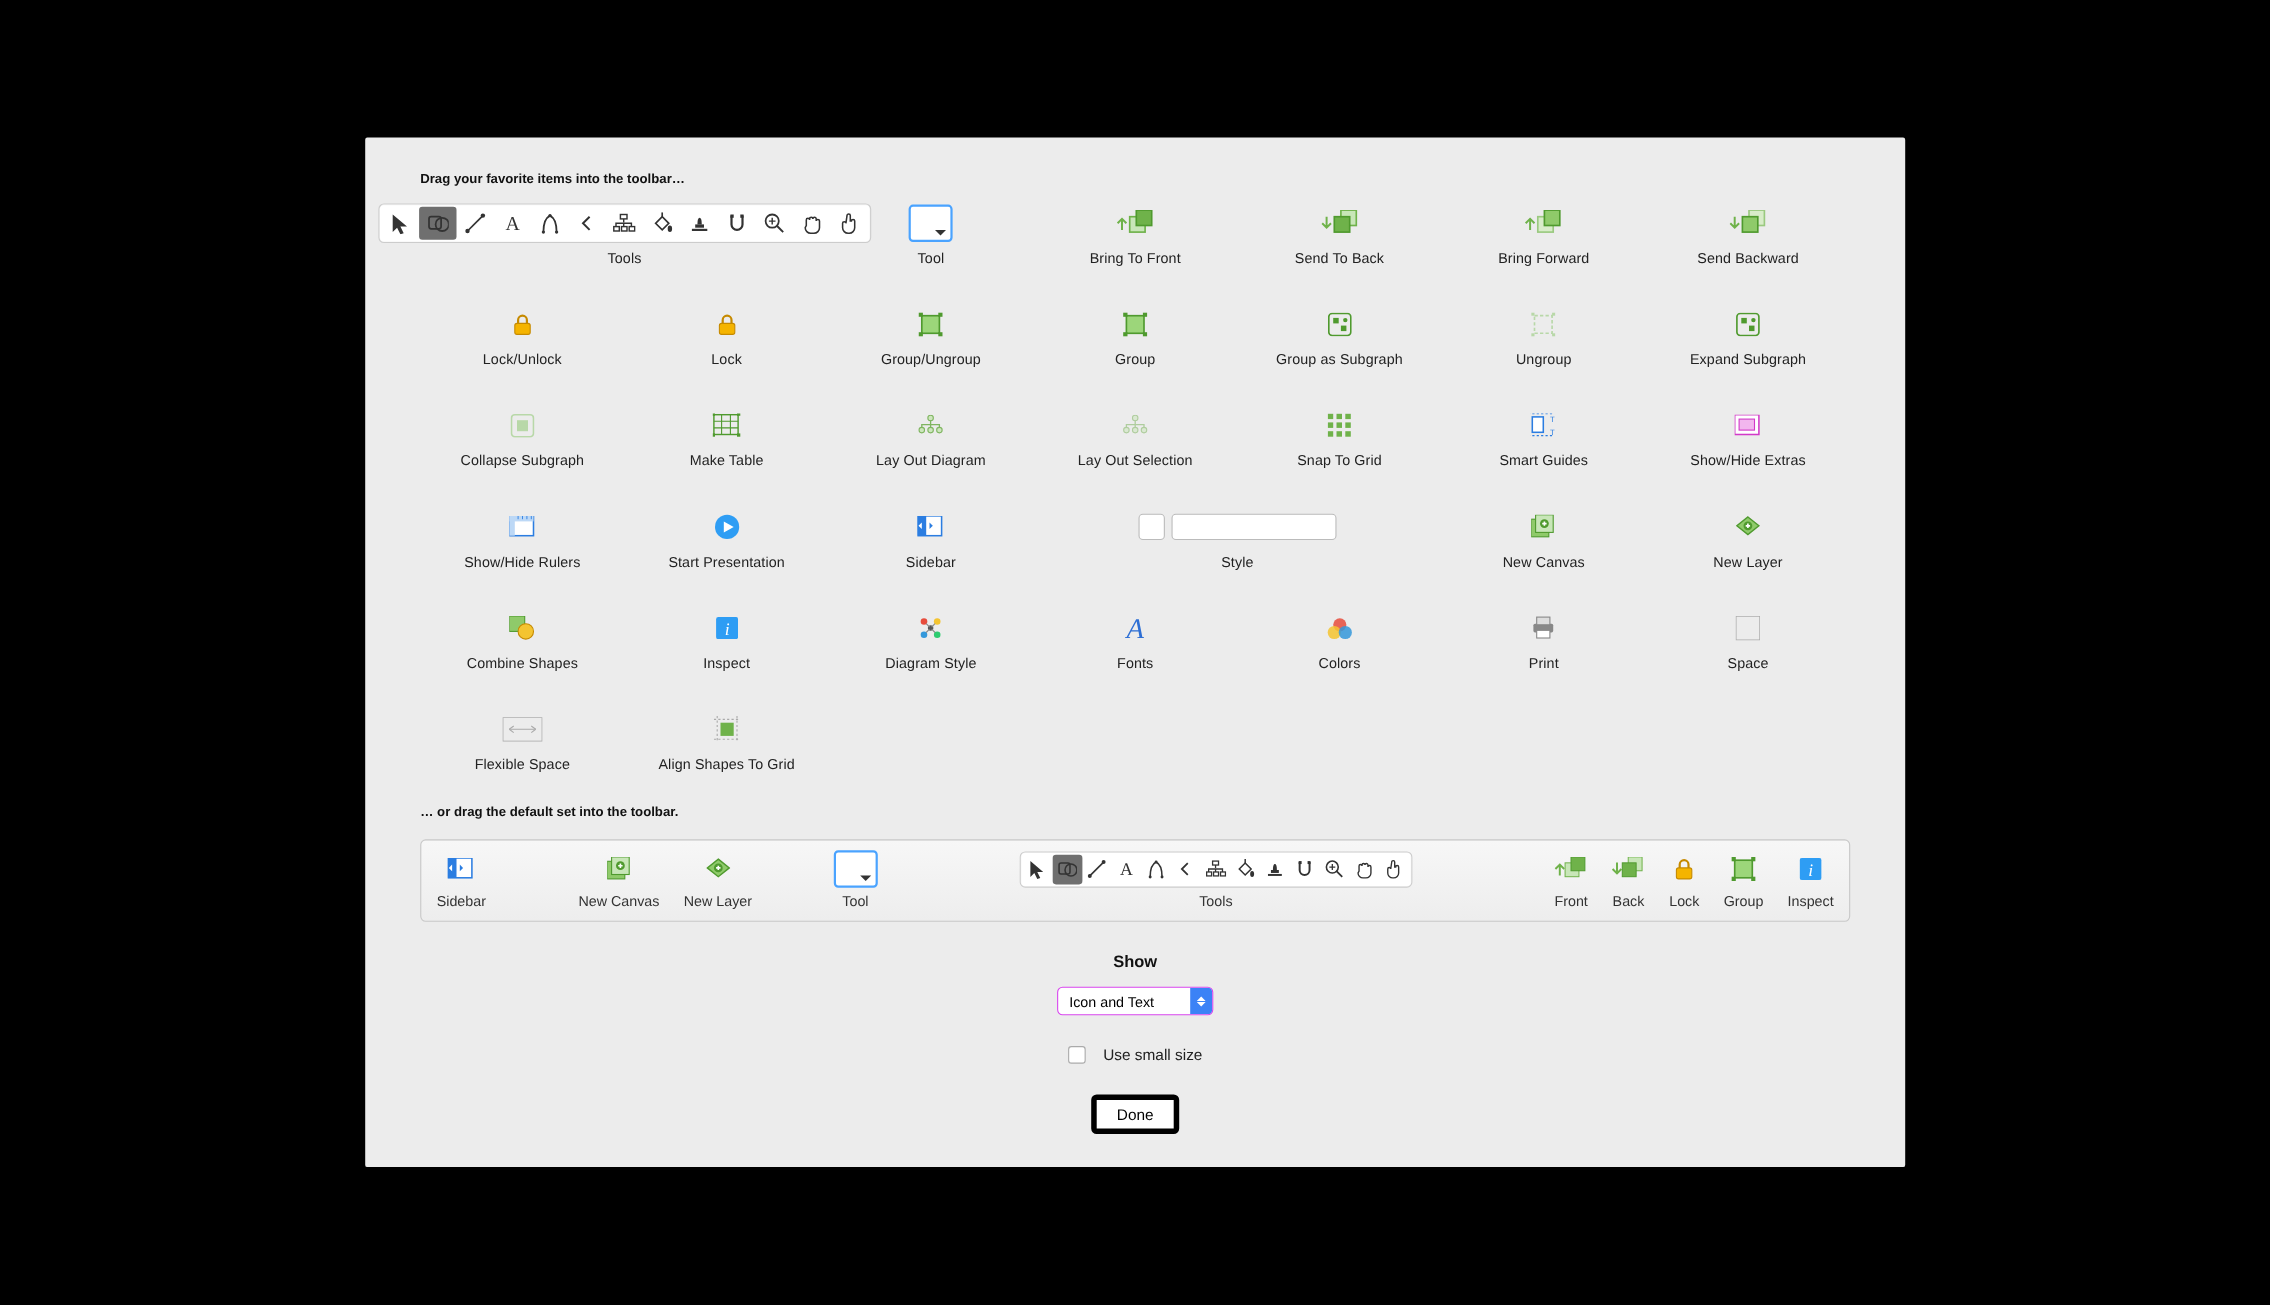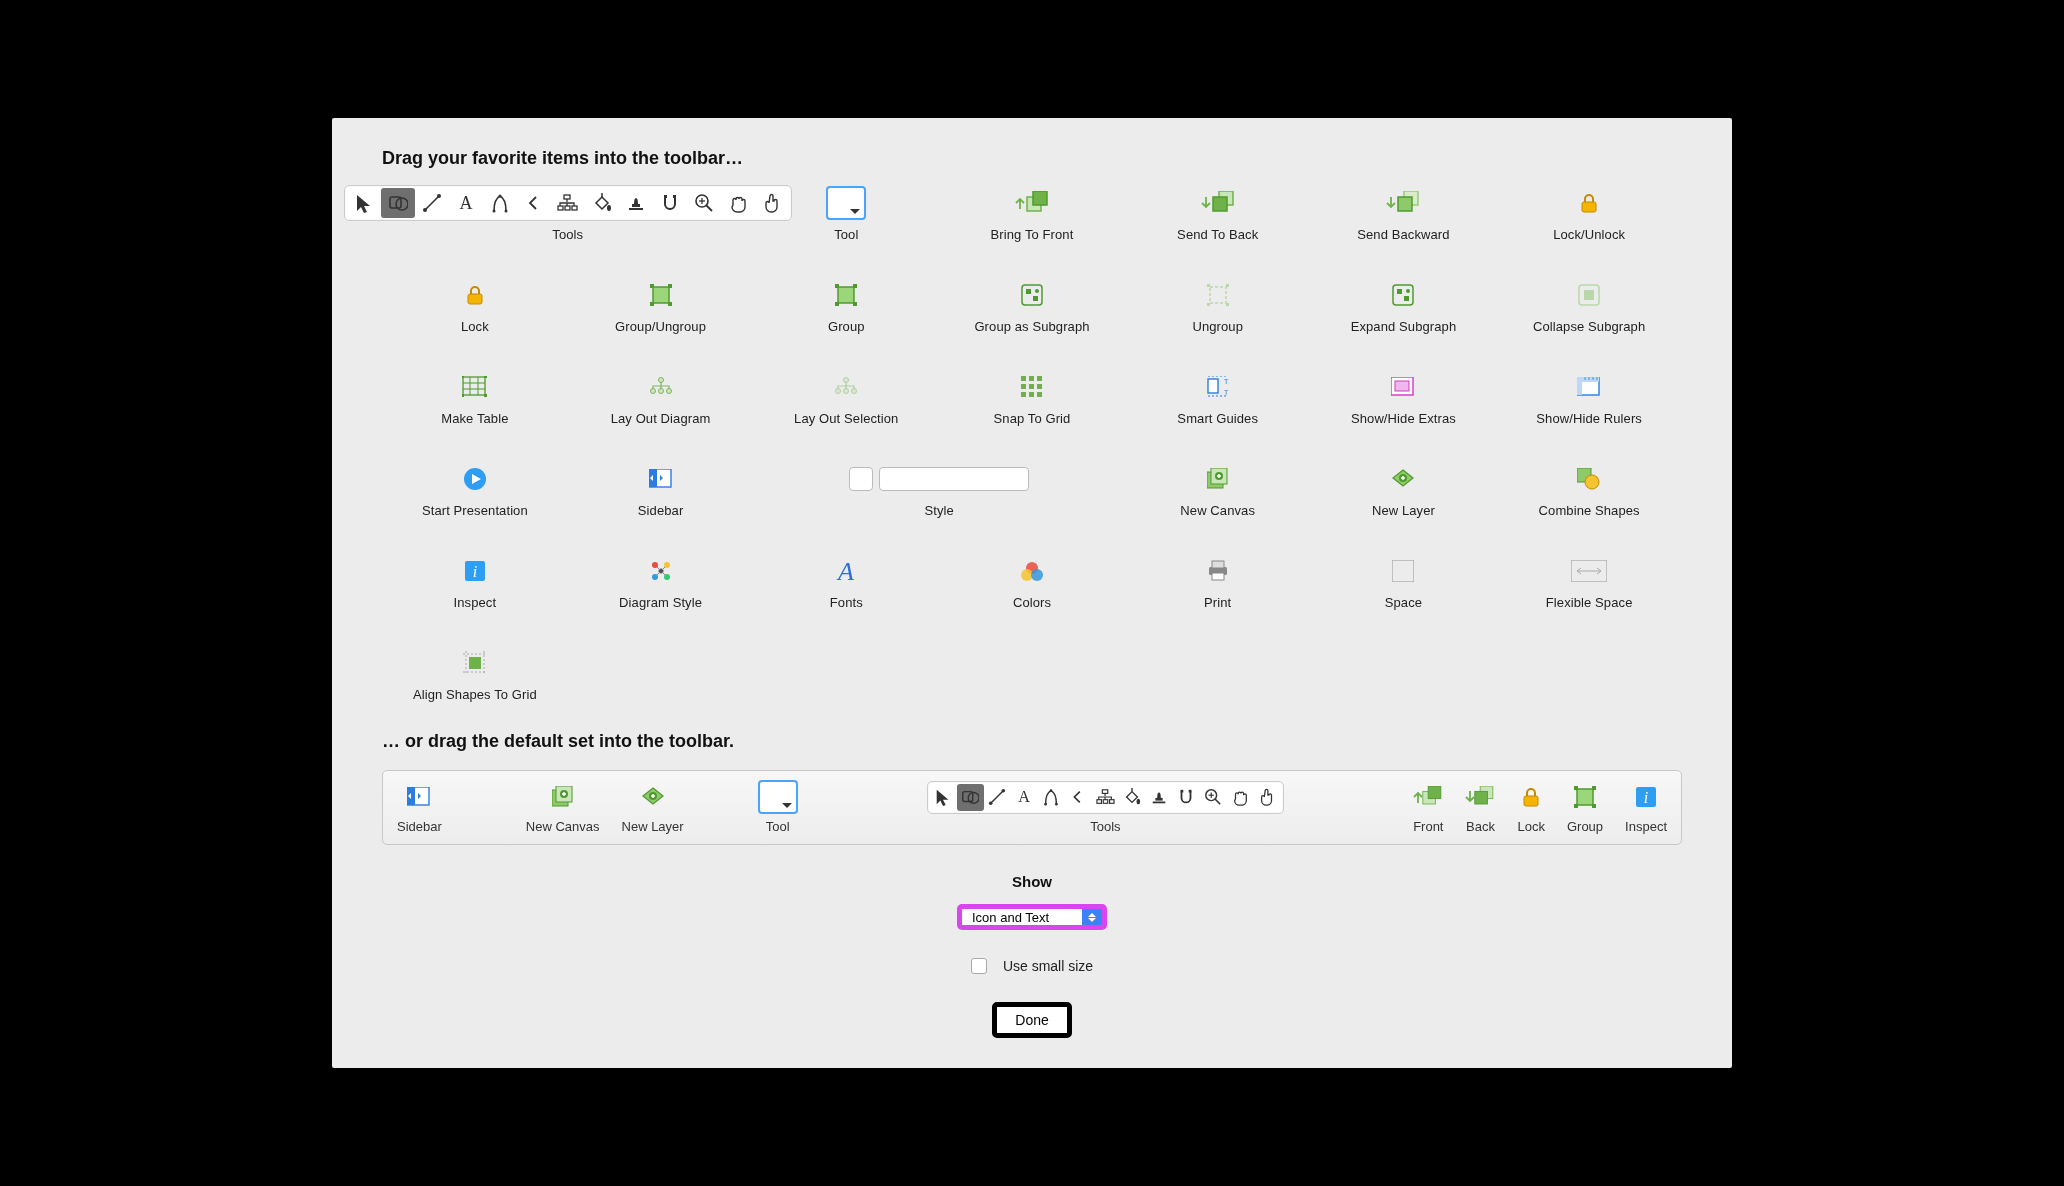--- a/index.html
+++ b/index.html
@@ -14,21 +14,21 @@
   }
   .sheet {
     background: #ececec;
     width: 1400px;
     border-radius: 2px;
     padding: 30px 50px 30px 50px;
     position: relative;
   }
   .heading {
     font-weight: bold;
-    font-size: 18px;
+    font-size: 12px;
     color: #111;
     margin-bottom: 18px;
   }
   .grid {
     display: grid;
     grid-template-columns: repeat(7, 1fr);
     row-gap: 34px;
     column-gap: 0;
     margin-bottom: 26px;
   }
@@ -114,21 +114,21 @@
     font-size: 13px; color:#333; margin-top:6px; white-space:nowrap;
   }
   .default-bar .grow { flex:1; }
   .footer {
     display:flex;align-items:center;gap:14px;flex-direction:column;
   }
   .footer .grow{flex:1;}
   .footer .lbl-strong { font-weight:bold; font-size:15px; color:#111; }
   .popup {
     display:flex;align-items:center;
-    border:5px solid #d946ef; border-radius:5px; background:#fff;
+    border:1px solid #d946ef; border-radius:5px; background:#fff;
     height:26px; overflow:hidden; font-size:13px;
   }
   .popup .txt { padding: 0 10px; min-width:120px; }
   .popup .arrows {
     width:20px;height:100%;background:#3b82f6;
     display:flex;flex-direction:column;align-items:center;justify-content:center;
     gap:1px;
   }
   .popup .arrows span{
     display:block;width:0;height:0;
@@ -485,20 +485,34 @@
             </g>
             <g transform="translate(10,0)">
               <rect x="8" y="0" width="14" height="14" fill="#c8e6b8" stroke="#6fb24a" stroke-width="1.5"></rect>
               <rect x="2" y="6" width="14" height="14" fill="#6fb24a" stroke="#4f9a2e" stroke-width="1.5"></rect>
             </g>
           </svg>
       </div>
       <div class="label">Send To Back</div>
     </div>
 
+    <div class="cell">
+      <div class="icon-slot">
+        <svg width="34" height="24">
+            <g transform="translate(0,4)">
+              <use href="#i-arrow-up"></use>
+            </g>
+            <g transform="translate(10,0)">
+              <rect x="2" y="6" width="14" height="14" fill="#d8ecc9" stroke="#9ac97f" stroke-width="1.5"></rect>
+              <rect x="8" y="0" width="14" height="14" fill="#8fca6a" stroke="#4f9a2e" stroke-width="1.5"></rect>
+            </g>
+          </svg>
+      </div>
+      <div class="label">Bring Forward</div>
+    </div>
 
     <div class="cell">
       <div class="icon-slot">
         <svg width="34" height="24">
             <g transform="translate(0,4)">
               <use href="#i-arrow-dn"></use>
             </g>
             <g transform="translate(10,0)">
               <rect x="8" y="0" width="14" height="14" fill="#d8ecc9" stroke="#9ac97f" stroke-width="1.5"></rect>
               <rect x="2" y="6" width="14" height="14" fill="#8fca6a" stroke="#4f9a2e" stroke-width="1.5"></rect>

